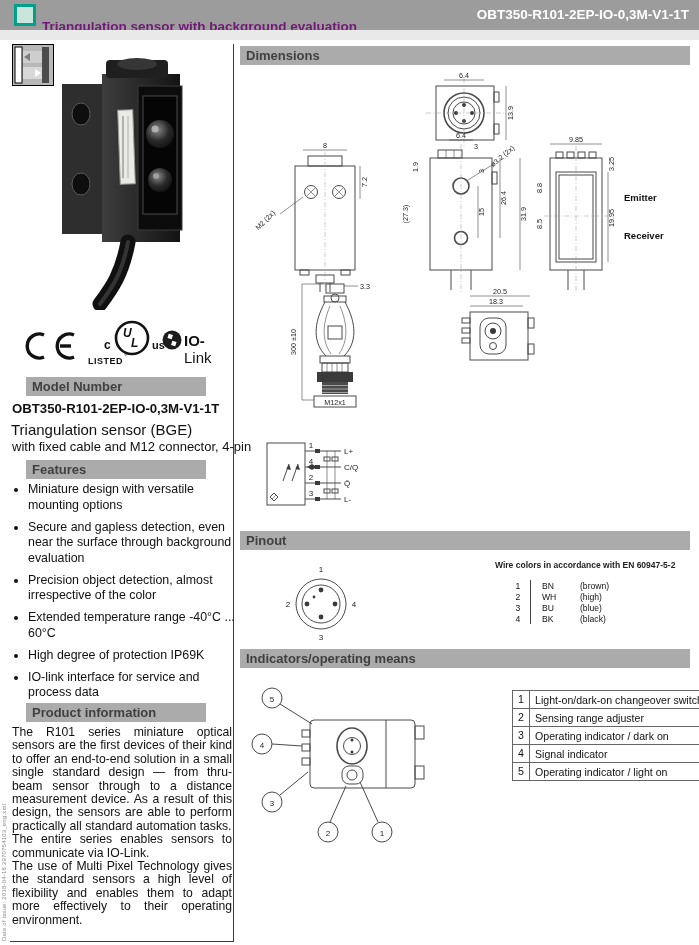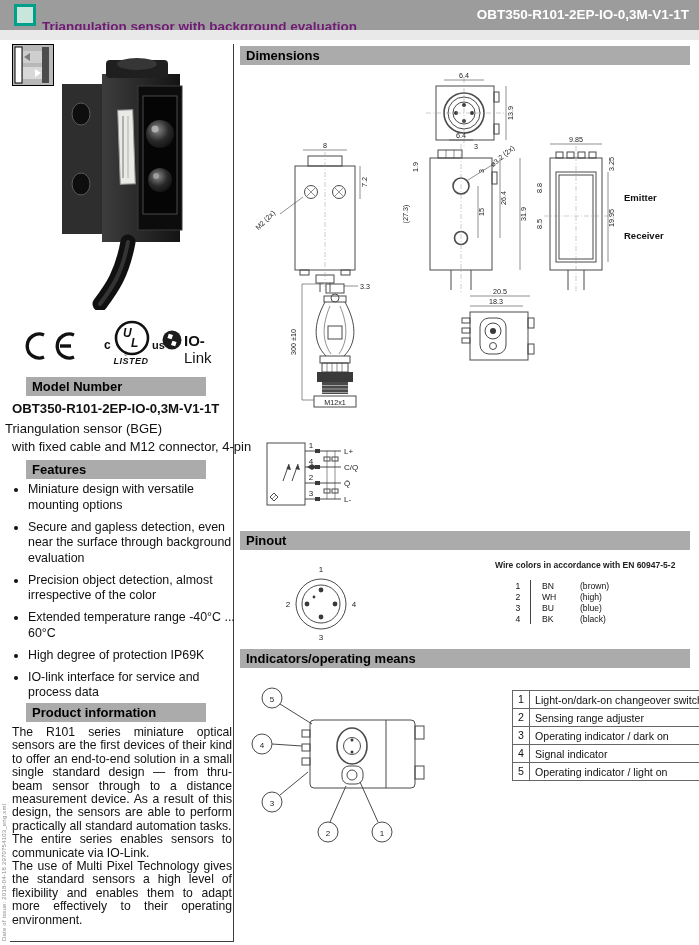--- a/index.html
+++ b/index.html
@@ -12,34 +12,34 @@
   .hdr-model{position:absolute;top:7px;right:10px;font-size:13.5px;font-weight:bold;color:#fff;}
   .subbar{position:absolute;top:30px;left:0;width:699px;height:10px;background:#e9e9e9;}
   
   .vdiv{position:absolute;left:233px;top:44px;width:1px;height:897px;background:#3c3c3c;}
   .hline-bottom{position:absolute;left:10px;top:941px;width:224px;height:1px;background:#3c3c3c;}
   
   .side-note{position:absolute;left:1px;top:688px;height:253px;writing-mode:vertical-rl;
              transform:rotate(180deg);font-size:6px;color:#8a8a8a;letter-spacing:.2px;}
   
   .secbar{position:absolute;height:19px;background:#ababab;font-size:13px;font-weight:bold;
-          color:#000000;line-height:19px;padding-left:6px;box-sizing:border-box;}
+          color:#404040;line-height:19px;padding-left:6px;box-sizing:border-box;}
   .secbar.left{left:26px;width:180px;}
   .secbar.right{left:240px;width:450px;}
   
   .mn-value{position:absolute;left:12px;top:401px;font-size:13.2px;font-weight:bold;}
-  .mn-sub{position:absolute;left:5px;top:421px;font-size:13px;text-align:center;}
+  .mn-sub{position:absolute;left:11px;top:421px;font-size:15px;text-align:center;}
   .mn-det{position:absolute;left:12px;top:439px;font-size:13px;}
   .features-list{position:absolute;left:12px;top:482px;width:218px;margin:0;padding:0 0 0 16px;}
   .features-list li{font-size:12.4px;line-height:15.5px;margin-bottom:6.5px;}
   .pinfo{position:absolute;left:12px;top:726px;width:220px;font-size:12.2px;line-height:13.4px;text-align:justify;}
   .pinfo p{margin:0;}
   
   .logos{position:absolute;left:10px;top:316px;width:222px;height:56px;}
-  .ul-listed{position:absolute;left:86px;top:40px;width:70px;text-align:center;font-size:9px;font-weight:bold;letter-spacing:.5px;font-style:italic;}
+  .ul-listed{position:absolute;left:78px;top:40px;width:70px;font-size:9px;font-weight:bold;letter-spacing:.5px;}
   .iolink-text{position:absolute;left:174px;top:16px;font-size:15px;}
   .iolink-text b{font-weight:bold;}
   
   svg text{font-family:"Liberation Sans","DejaVu Sans",sans-serif;}
   .b{fill:none;stroke:#4a4a4a;stroke-width:1;}
   .bt{fill:none;stroke:#4a4a4a;stroke-width:1.6;}
   .d{stroke:#333;stroke-width:.55;fill:none;}
   .cl{stroke:#999;stroke-width:.5;stroke-dasharray:5 2 1 2;fill:none;}
   .t{font-size:7.2px;fill:#222;}
   .tb{font-size:9.5px;font-weight:bold;fill:#111;}

